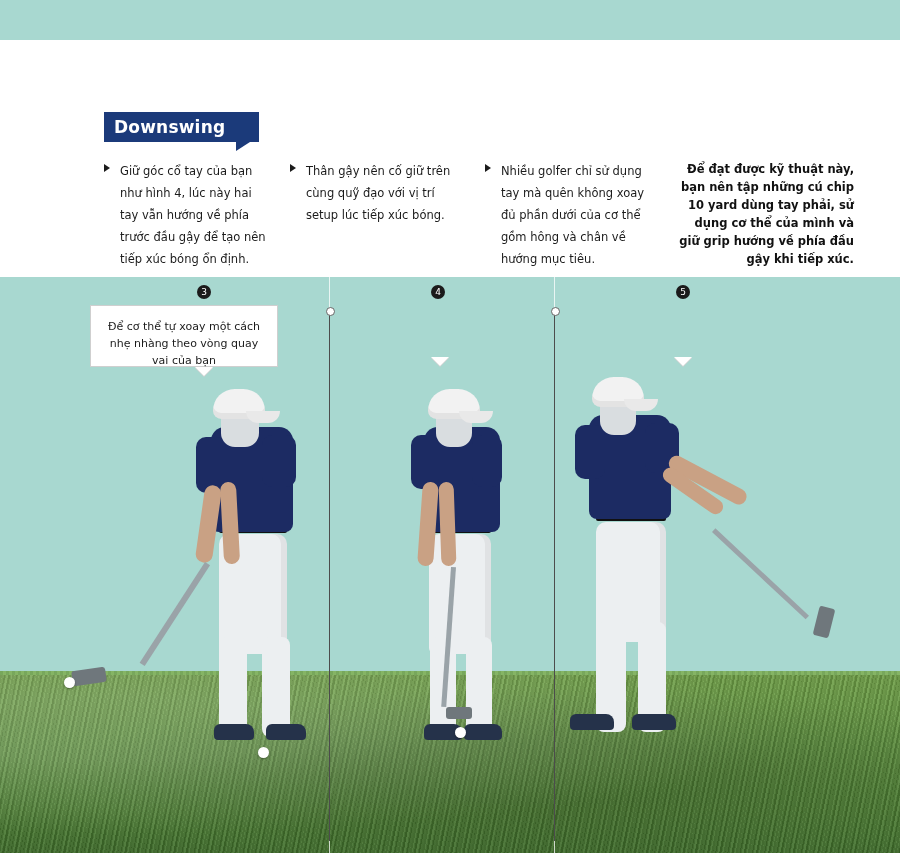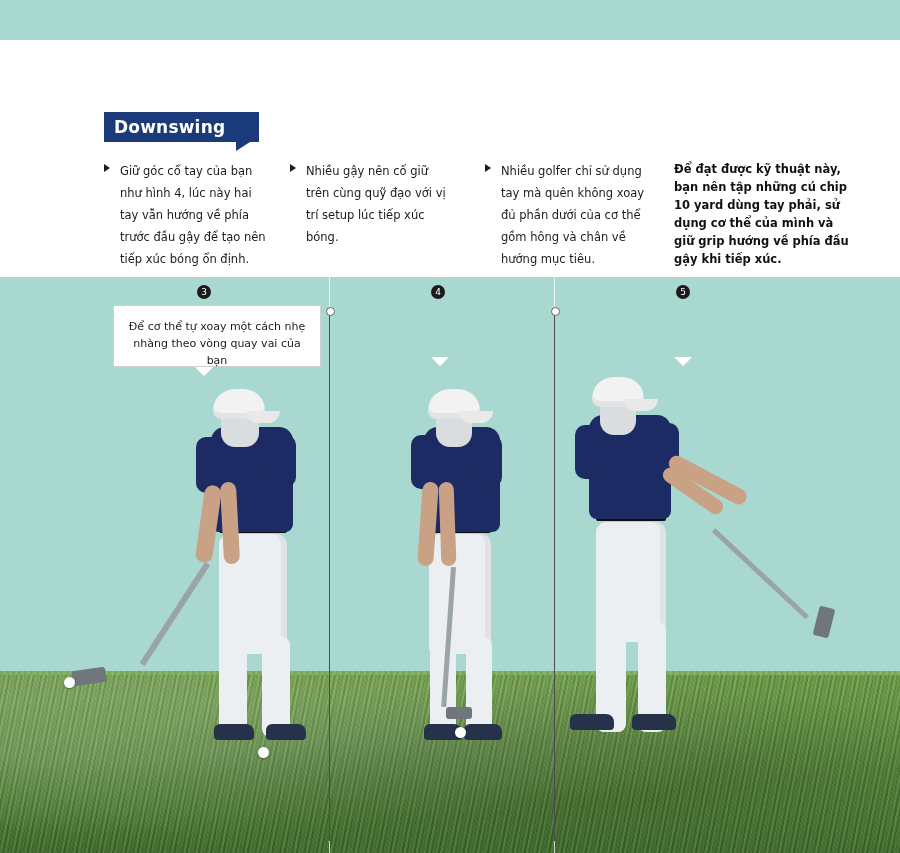--- a/index.html
+++ b/index.html
@@ -48,21 +48,21 @@
   
   .cols{
     position:absolute;left:104px;top:160px;width:760px;
   }
   .col{
     position:absolute;top:0;
   }
   .col-0{left:0;width:162px;}
   .col-1{left:186px;width:162px;}
   .col-2{left:381px;width:162px;}
-  .col-3{left:570px;width:180px;}
+  .col-3{left:570px;width:180px;text-align:right;}
 
   .bullet-row{position:relative;padding-left:16px;}
   .tri{
     position:absolute;left:0;top:4px;
     width:0;height:0;
     border-left:6px solid #1b1b1b;
     border-top:4px solid transparent;
     border-bottom:4px solid transparent;
   }
   .bullet-text{
@@ -199,21 +199,21 @@
     <div class="col col-0">
       <div class="bullet-row">
         <span class="tri"></span>
         <div class="bullet-text">Giữ góc cổ tay của bạn như hình 4, lúc này hai tay vẫn hướng về phía trước đầu gậy để tạo nên tiếp xúc bóng ổn định.</div>
       </div>
     </div>
 
     <div class="col col-1">
       <div class="bullet-row">
         <span class="tri"></span>
-        <div class="bullet-text">Nhiều gậy nên cố giữ trên cùng quỹ đạo với vị trí setup lúc tiếp xúc bóng.</div>
+        <div class="bullet-text">Thân gậy nên cố giữ trên cùng quỹ đạo với vị trí setup lúc tiếp xúc bóng.</div>
       </div>
     </div>
 
     <div class="col col-2">
       <div class="bullet-row">
         <span class="tri"></span>
         <div class="bullet-text">Nhiều golfer chỉ sử dụng tay mà quên không xoay đủ phần dưới của cơ thể gồm hông và chân về hướng mục tiêu.</div>
       </div>
     </div>
 
@@ -294,21 +294,21 @@
       <div class="arm" style="left:666px;top:190px;width:16px;height:86px;transform:rotate(-62deg);transform-origin:top left;"></div>
       <div class="arm" style="left:660px;top:200px;width:15px;height:70px;transform:rotate(-55deg);transform-origin:top left;"></div>
       <div class="head" style="left:600px;top:116px;width:36px;height:42px;"></div>
       <div class="cap" style="left:592px;top:100px;"></div>
       <div class="cap-brim" style="left:624px;top:122px;"></div>
       <div class="club" style="left:712px;top:255px;width:5px;height:128px;transform:rotate(-47deg);transform-origin:top left;"></div>
       <div class="clubhead" style="left:816px;top:330px;width:16px;height:30px;transform:rotate(14deg);"></div>
     </div>
 
     <div class="step-badge" style="left:197px;top:8px;">3</div>
-    <div class="callout" style="left:113px;top:28px;width:208px;height:62px;">
+    <div class="callout" style="left:90px;top:28px;width:188px;height:62px;">
       <div class="ctext">Để cơ thể tự xoay một cách nhẹ nhàng theo vòng quay vai của bạn</div>
     </div>
     <div class="callout-tail" style="left:195px;top:90px;"></div>
 
     <div class="step-badge" style="left:431px;top:8px;">4</div>
     <div class="callout-tail" style="left:431px;top:80px;"></div>
 
     <div class="step-badge" style="left:676px;top:8px;">5</div>
     <div class="callout-tail" style="left:674px;top:80px;"></div>
 

